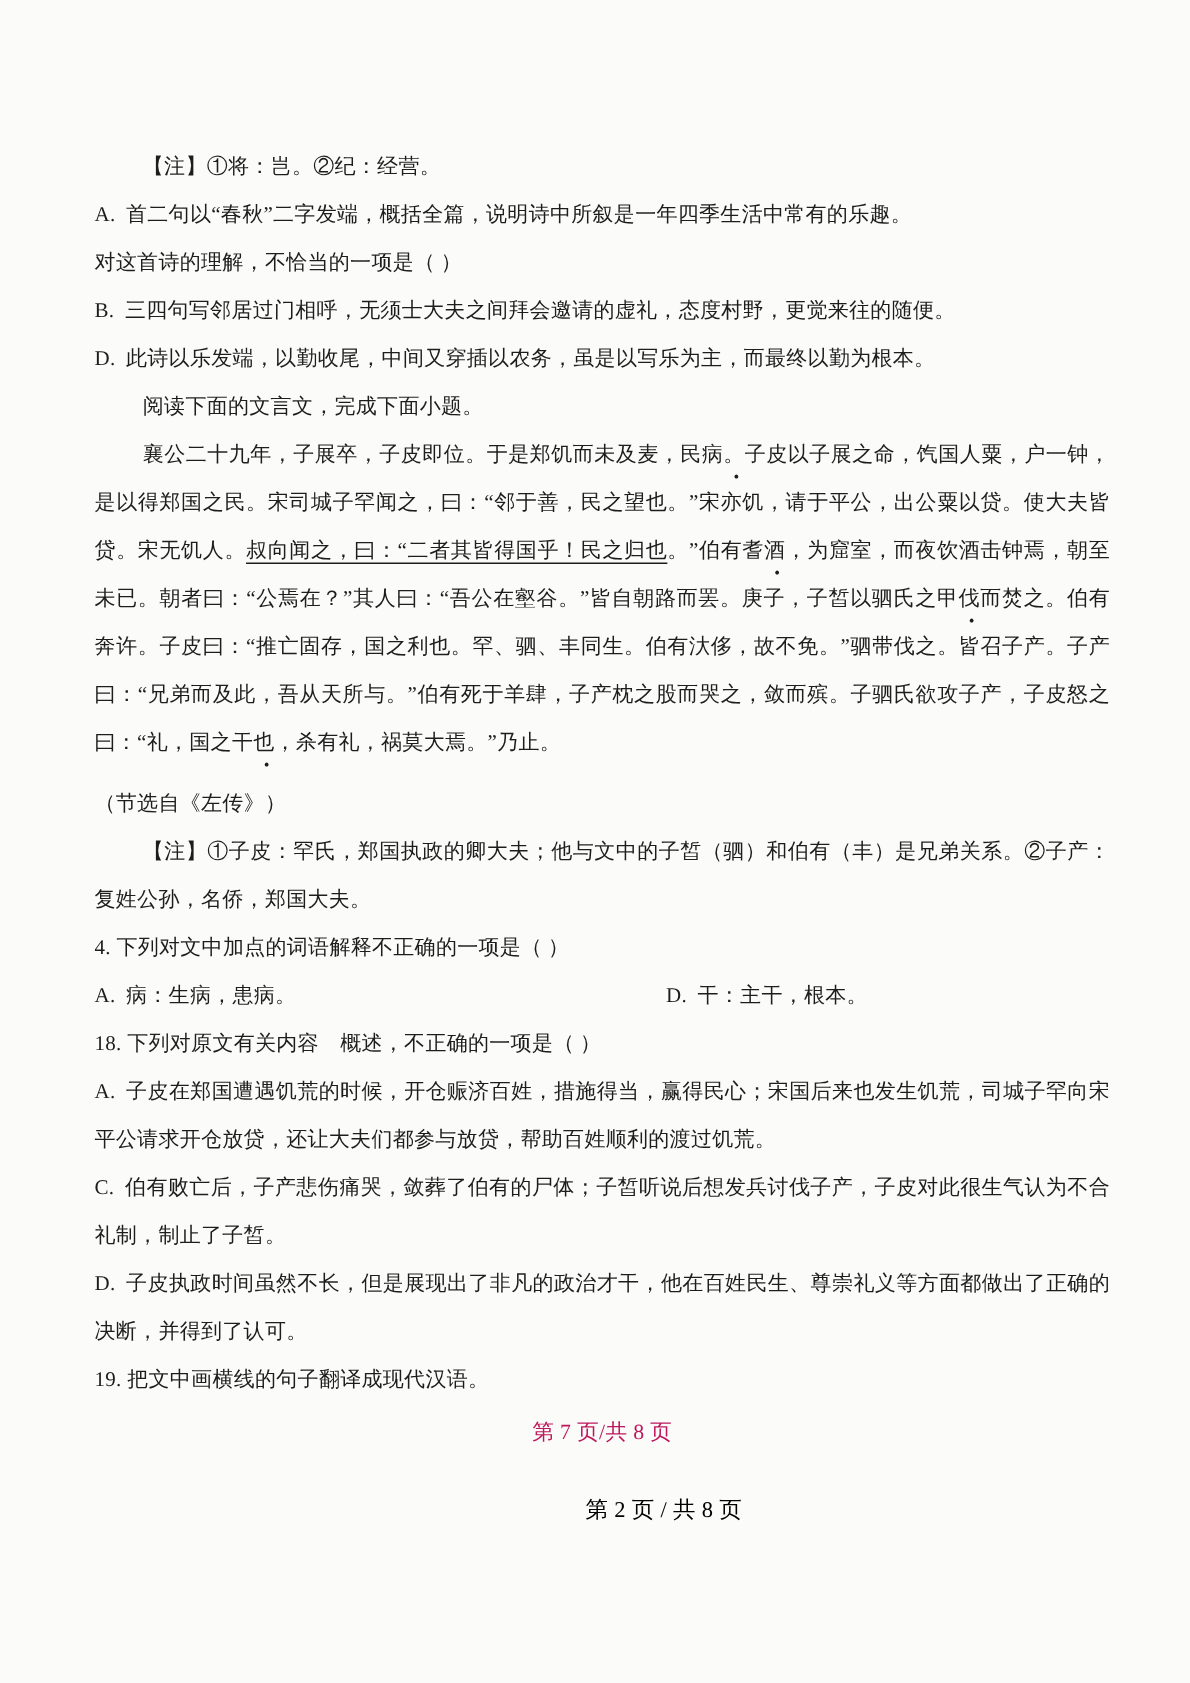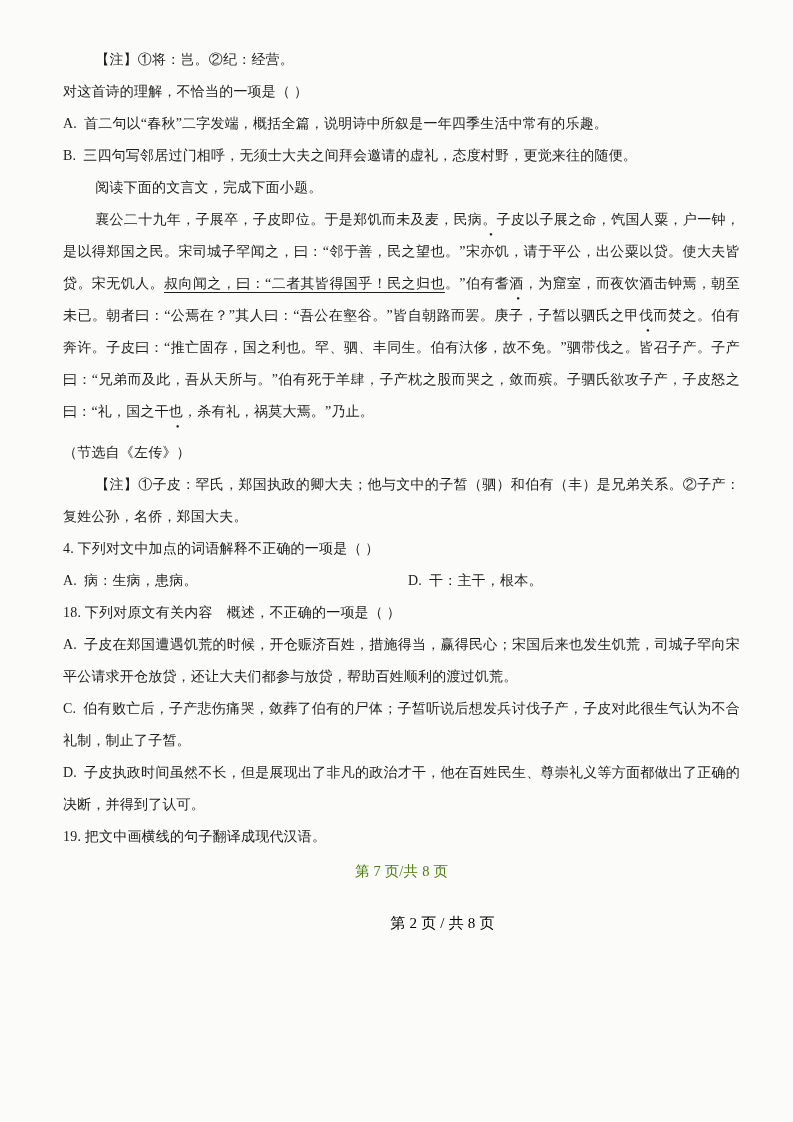--- a/index.html
+++ b/index.html
@@ -9,34 +9,35 @@
   }
   body {
     width: 793px;
     height: 1122px;
     overflow: hidden;
   }
   .doc {
     box-sizing: border-box;
     width: 793px;
     height: 1122px;
-    padding: 44px 53px 0 63px;
+    padding: 96px 53px 0 63px;
     font-family: "Liberation Serif", "DejaVu Serif", serif;
     font-size: 14px;
     letter-spacing: 0.2px;
     line-height: 32px;
     color: #1d1d1d;
     text-align: justify;
   }
   p { margin: 0; }
   .indent { text-indent: 2.3em; }
   .opt-label { margin-right: 7px; }
   .two-col {
     display: grid;
     grid-template-columns: 345px auto;
+    gap: 36px;
   }
   .source-line {
     margin-top: 9px;
   }
   .seg-underline {
     text-decoration: underline;
     text-underline-offset: 4px;
   }
   .seg-emdot { position: relative; }
   .seg-emdot::after {
@@ -46,41 +47,42 @@
     bottom: -13px;
     transform: translateX(-50%);
     font-size: 11px;
     line-height: 1;
     color: #1d1d1d;
   }
   .footer-inner {
     text-align: center;
     margin-top: 2px;
     font-size: 14.5px;
-    color: #4d7c0f;
+    color: #be185d;
   }
   .footer-outer {
     text-align: center;
     margin-top: 20px;
     transform: translateX(41px);
     font-size: 15px;
     color: #000;
   }
 </style>
 </head>
 <body>
 
 <div class="doc">
 
   <p class="indent">【注】①将：岂。②纪：经营。</p>
 
+  <p><span class="opt-label">A.</span><span>首二句以“春秋”二字发端，概括全篇，说明诗中所叙是一年四季生活中常有的乐趣。</span></p>
+
   <p>对这首诗的理解，不恰当的一项是（    ）</p>
-
-  <p><span class="opt-label">A.</span><span>首二句以“春秋”二字发端，概括全篇，说明诗中所叙是一年四季生活中常有的乐趣。</span></p>
   <p><span class="opt-label">B.</span><span>三四句写邻居过门相呼，无须士大夫之间拜会邀请的虚礼，态度村野，更觉来往的随便。</span></p>
+  <p><span class="opt-label">D.</span><span>此诗以乐发端，以勤收尾，中间又穿插以农务，虽是以写乐为主，而最终以勤为根本。</span></p>
 
   <p class="indent">阅读下面的文言文，完成下面小题。</p>
 
   <p class="indent"><span class="seg-plain">襄公二十九年，子展卒，子皮即位。于是郑饥而未及麦，民</span><span class="seg-emdot">病</span><span class="seg-plain">。子皮以子展之命，饩国人粟，户一钟，是以得郑国之民。宋司城子罕闻之，曰：“邻于善，民之望也。”宋亦饥，请于平公，出公粟以贷。使大夫皆贷。宋无饥人。</span><span class="seg-underline">叔向闻之，曰：“二者其皆得国乎！民之归也</span><span class="seg-plain">。”伯有</span><span class="seg-emdot">耆</span><span class="seg-plain">酒，为窟室，而夜饮酒击钟焉，朝至未已。朝者曰：“公焉在？”其人曰：“吾公在壑谷。”皆自朝路而罢。庚子，子皙以驷氏之</span><span class="seg-emdot">甲</span><span class="seg-plain">伐而焚之。伯有奔许。子皮曰：“推亡固存，国之利也。罕、驷、丰同生。伯有汏侈，故不免。”驷带伐之。皆召子产。子产曰：“兄弟而及此，吾从天所与。”伯有死于羊肆，子产枕之股而哭之，敛而殡。子驷氏欲攻子产，子皮怒之曰：“礼，国之</span><span class="seg-emdot">干</span><span class="seg-plain">也，杀有礼，祸莫大焉。”乃止。</span></p>
 
   <p class="source-line">（节选自《左传》）</p>
 
   <p class="indent">【注】①子皮：罕氏，郑国执政的卿大夫；他与文中的子皙（驷）和伯有（丰）是兄弟关系。②子产：复姓公孙，名侨，郑国大夫。</p>
 
   <p>4. 下列对文中加点的词语解释不正确的一项是（    ）</p>

